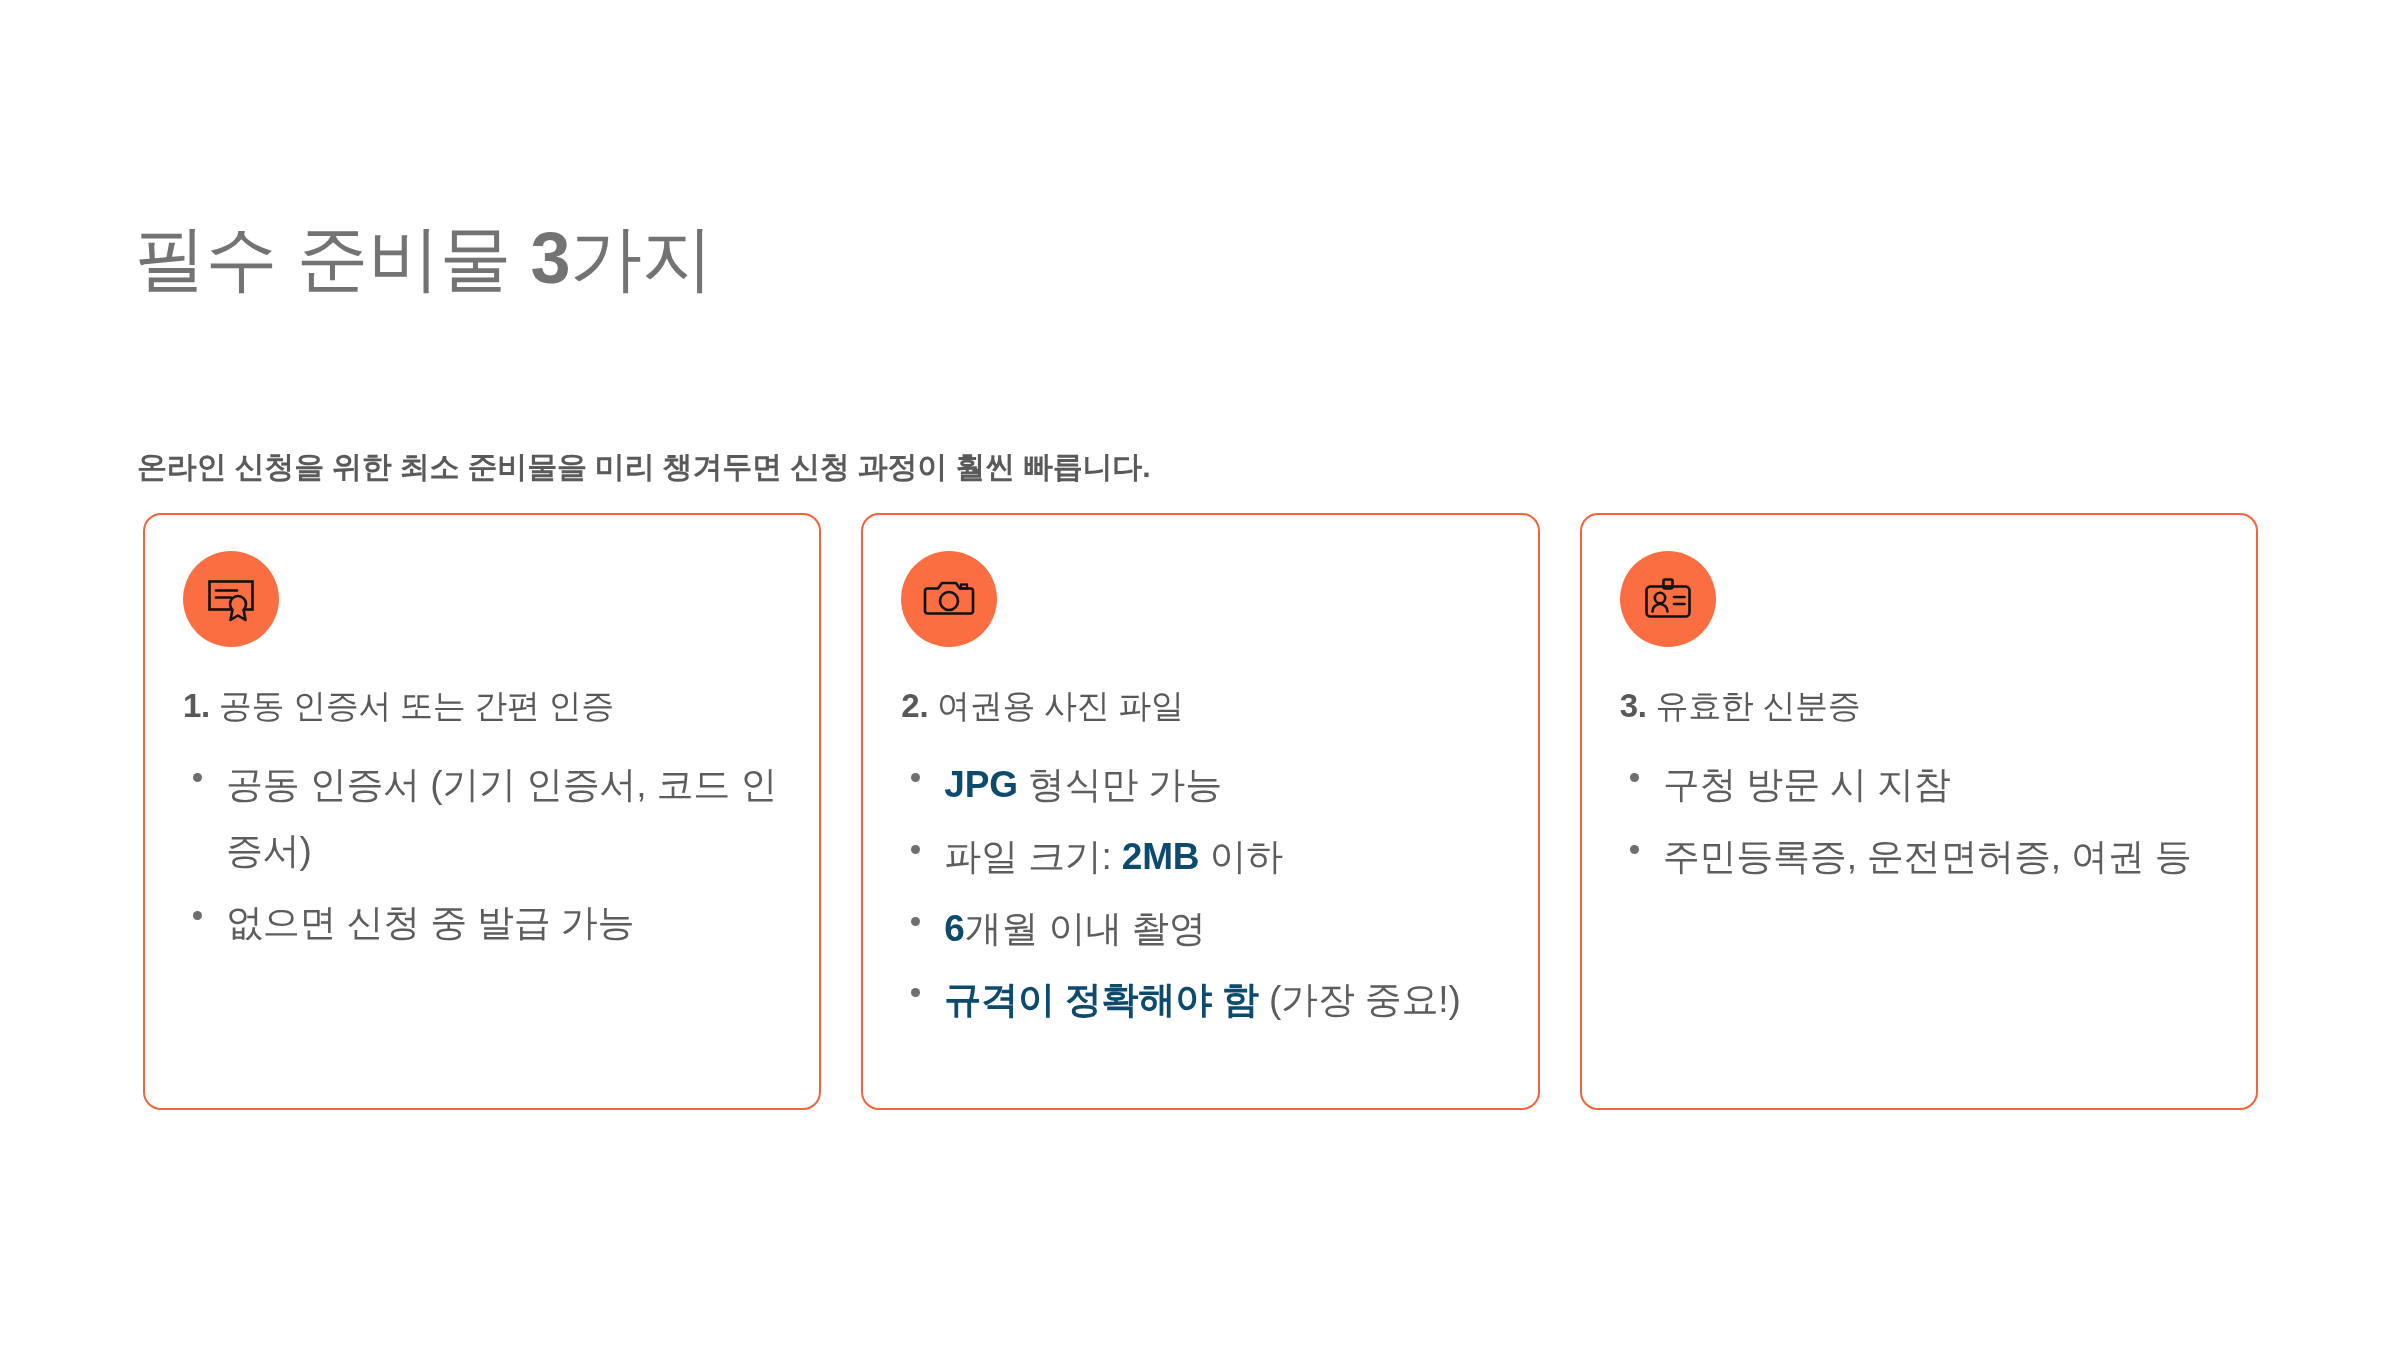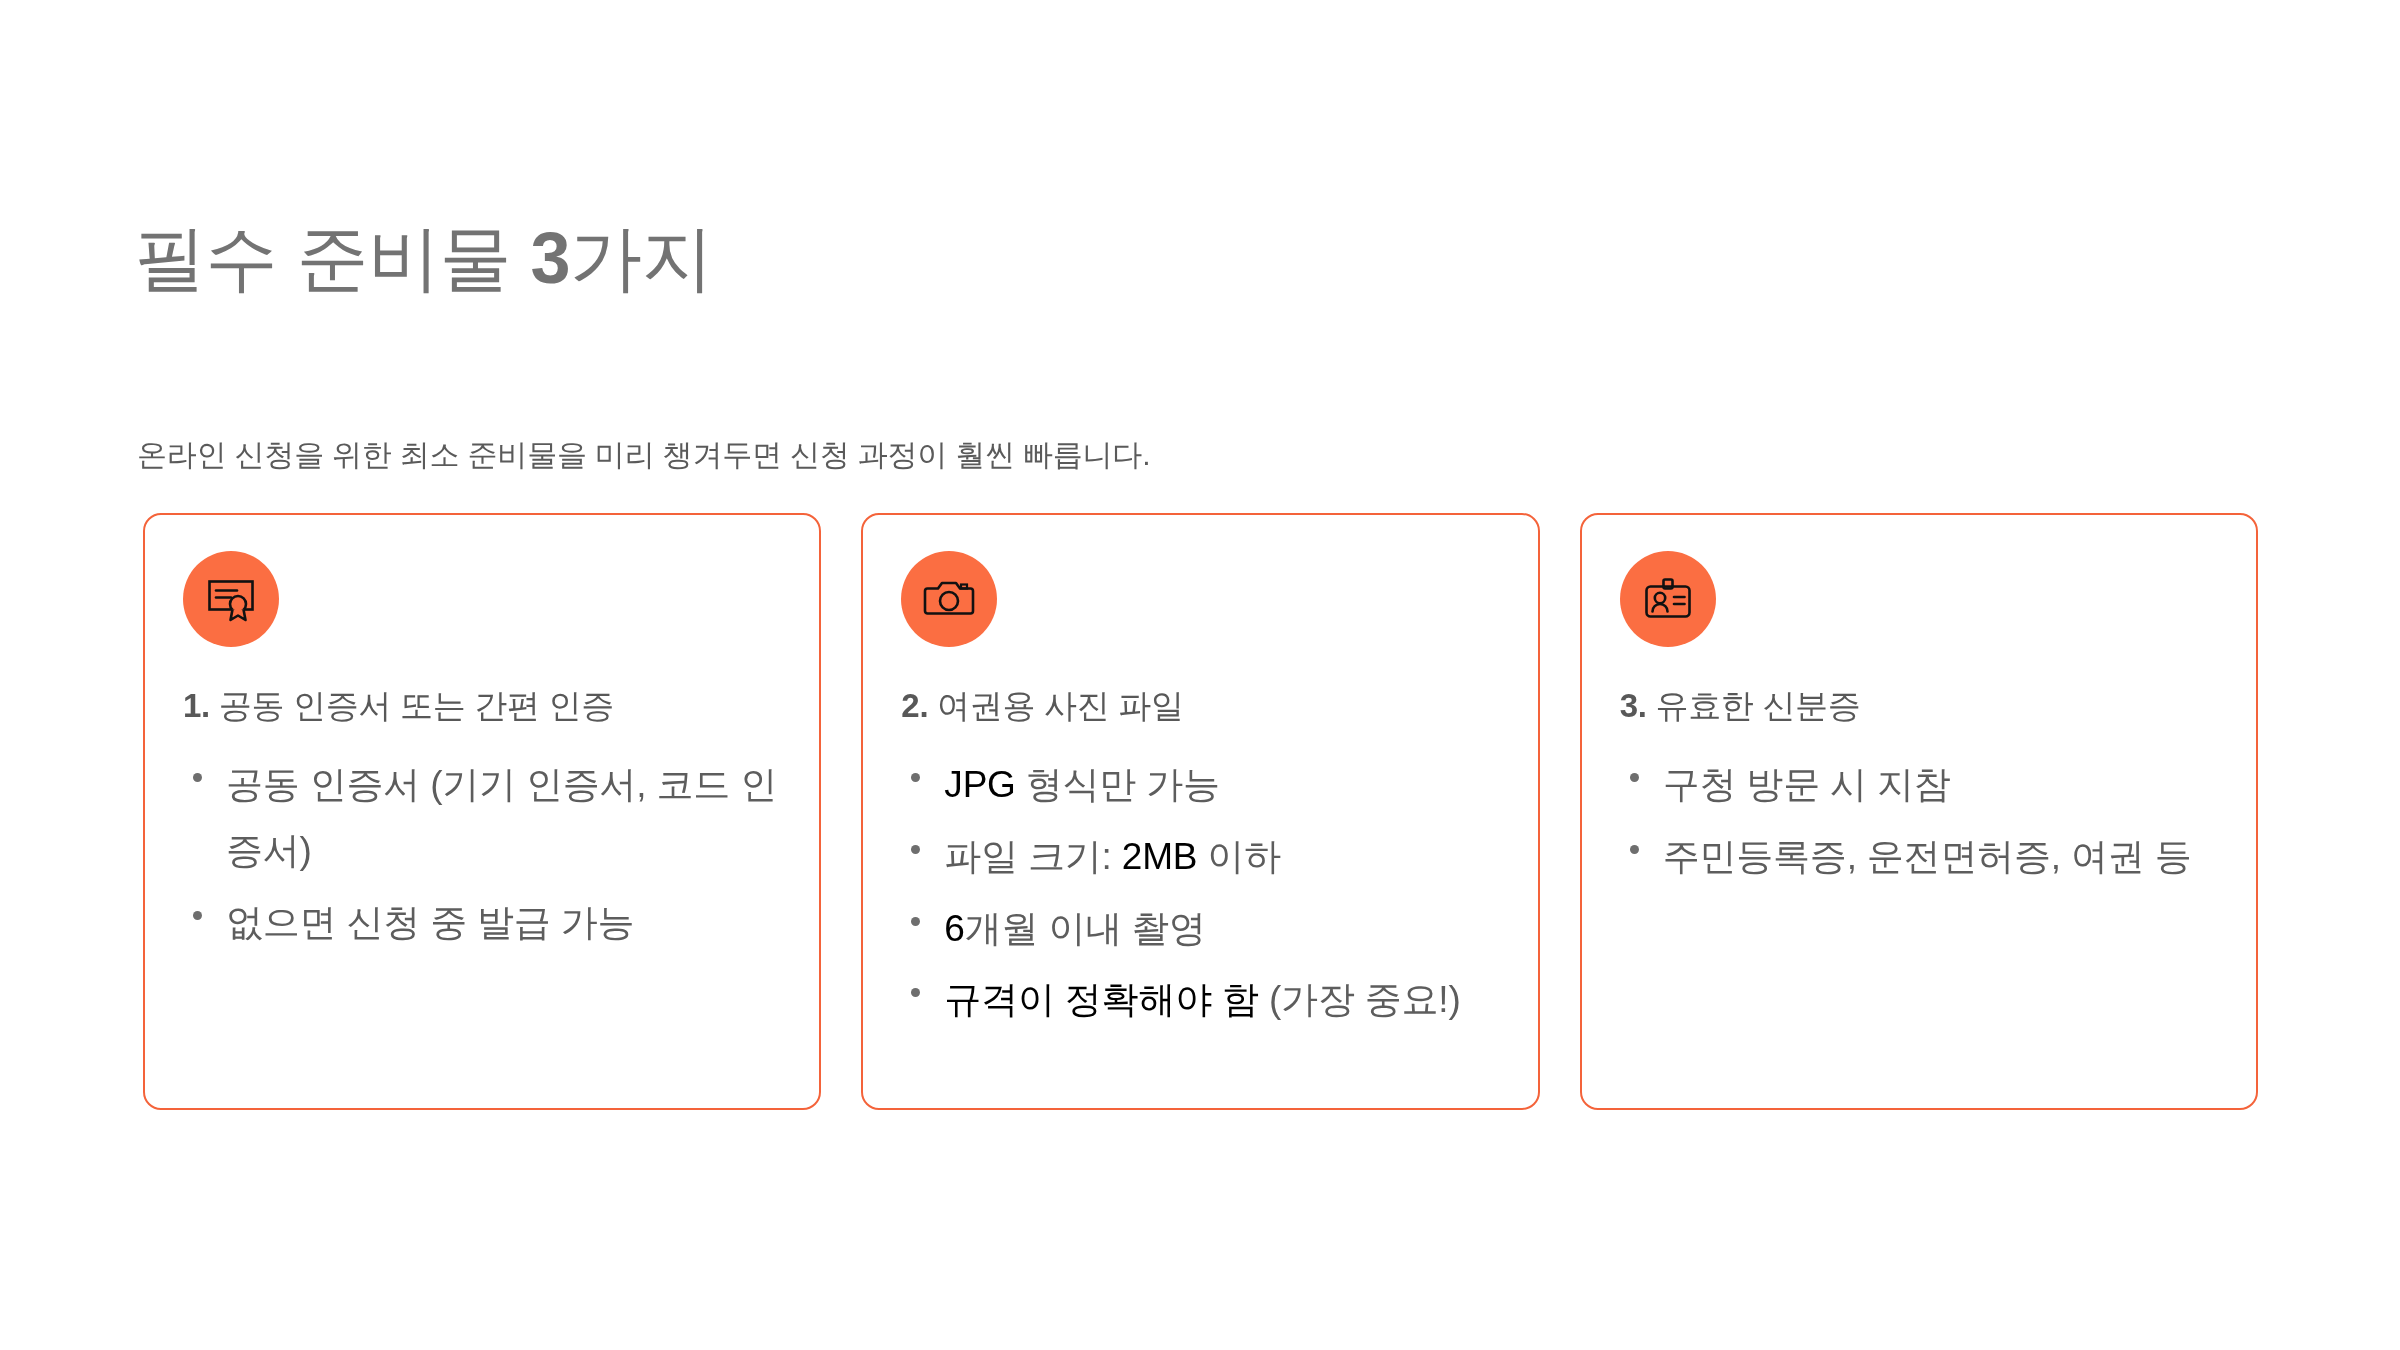--- a/index.html
+++ b/index.html
@@ -35,24 +35,24 @@
     font-weight: 400;
     color: #737373;
     letter-spacing: -0.5px;
     white-space: nowrap;
   }
   .page-title .t-bold { font-weight: 700; }
 
   .page-subtitle {
     position: absolute;
     left: 137px;
-    top: 432px;
+    top: 444px;
     font-size: 30px;
     line-height: 1.5;
-    font-weight: 400;
+    font-weight: 700;
     color: #5a5a5a;
     letter-spacing: -0.2px;
     white-space: nowrap;
   }
 
   
   .cards {
     position: absolute;
     left: 143px;
     top: 513px;
@@ -109,21 +109,21 @@
   .card-list li::before {
     content: "";
     position: absolute;
     left: 10px;
     top: 21px;
     width: 9px;
     height: 9px;
     border-radius: 50%;
     background: #6e6e6e;
   }
-  .card-list li .t-bold { font-weight: 400; color: #000000; }
+  .card-list li .t-bold { font-weight: 700; color: #0c4a6e; }
 </style>
 </head>
 <body>
 
 <div class="page">
 
   <div class="header">
     <h1 class="page-title"><span>필수 준비물 </span><span class="t-bold">3</span><span>가지</span></h1>
   </div>
 

